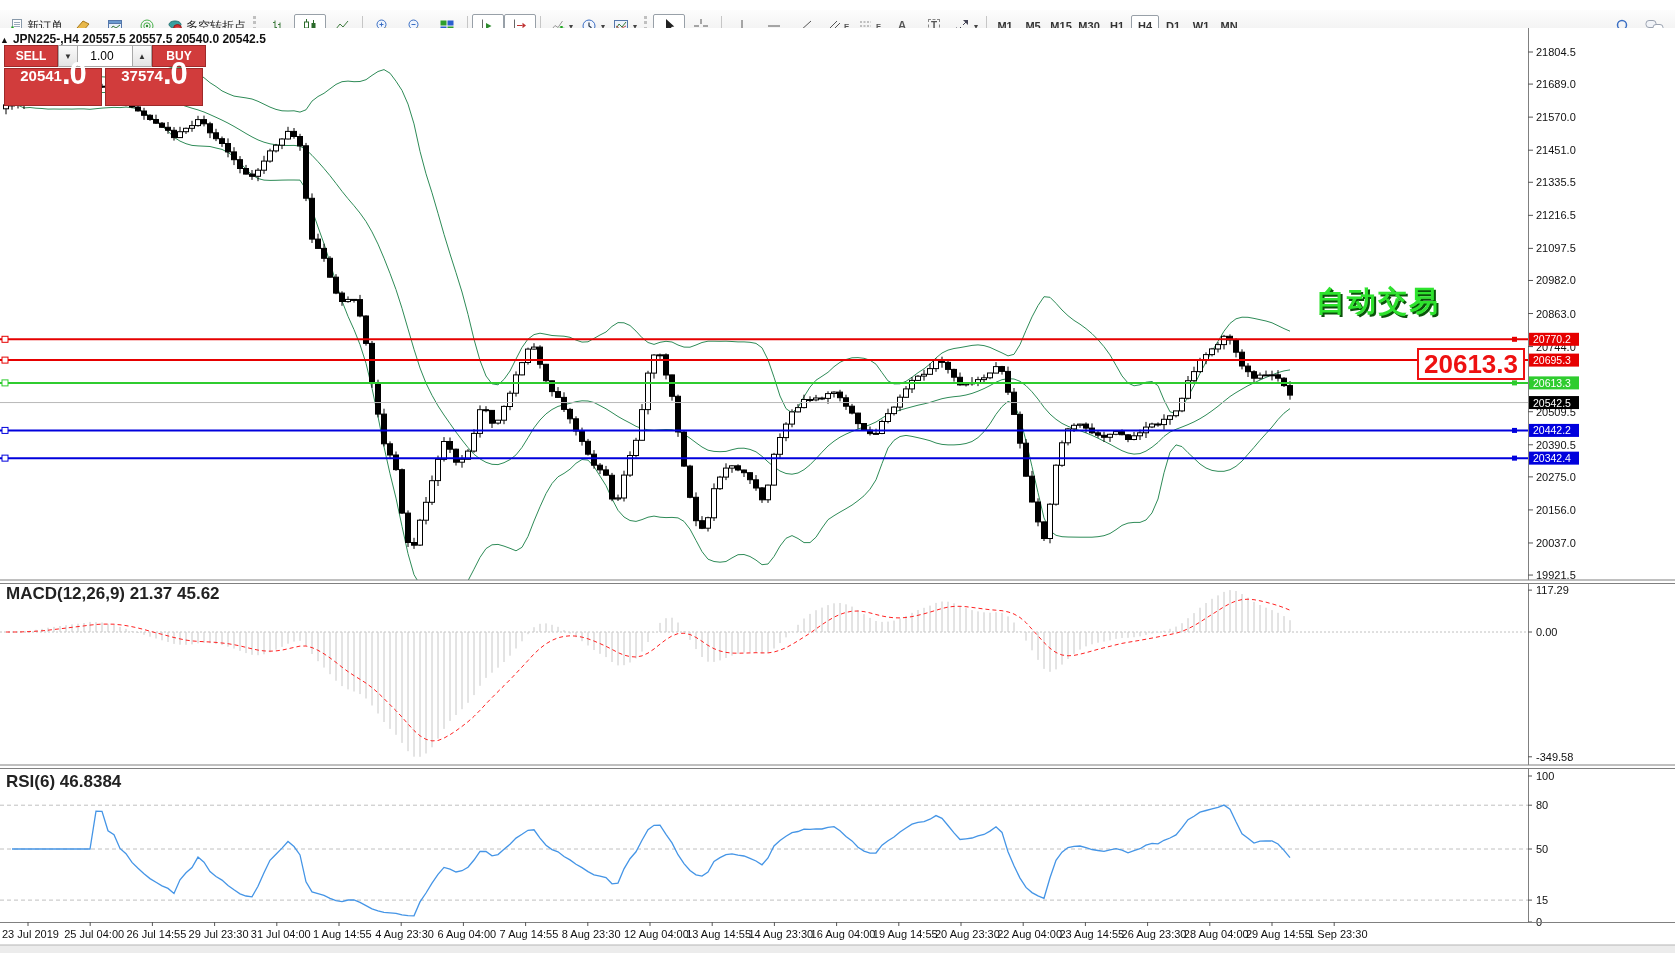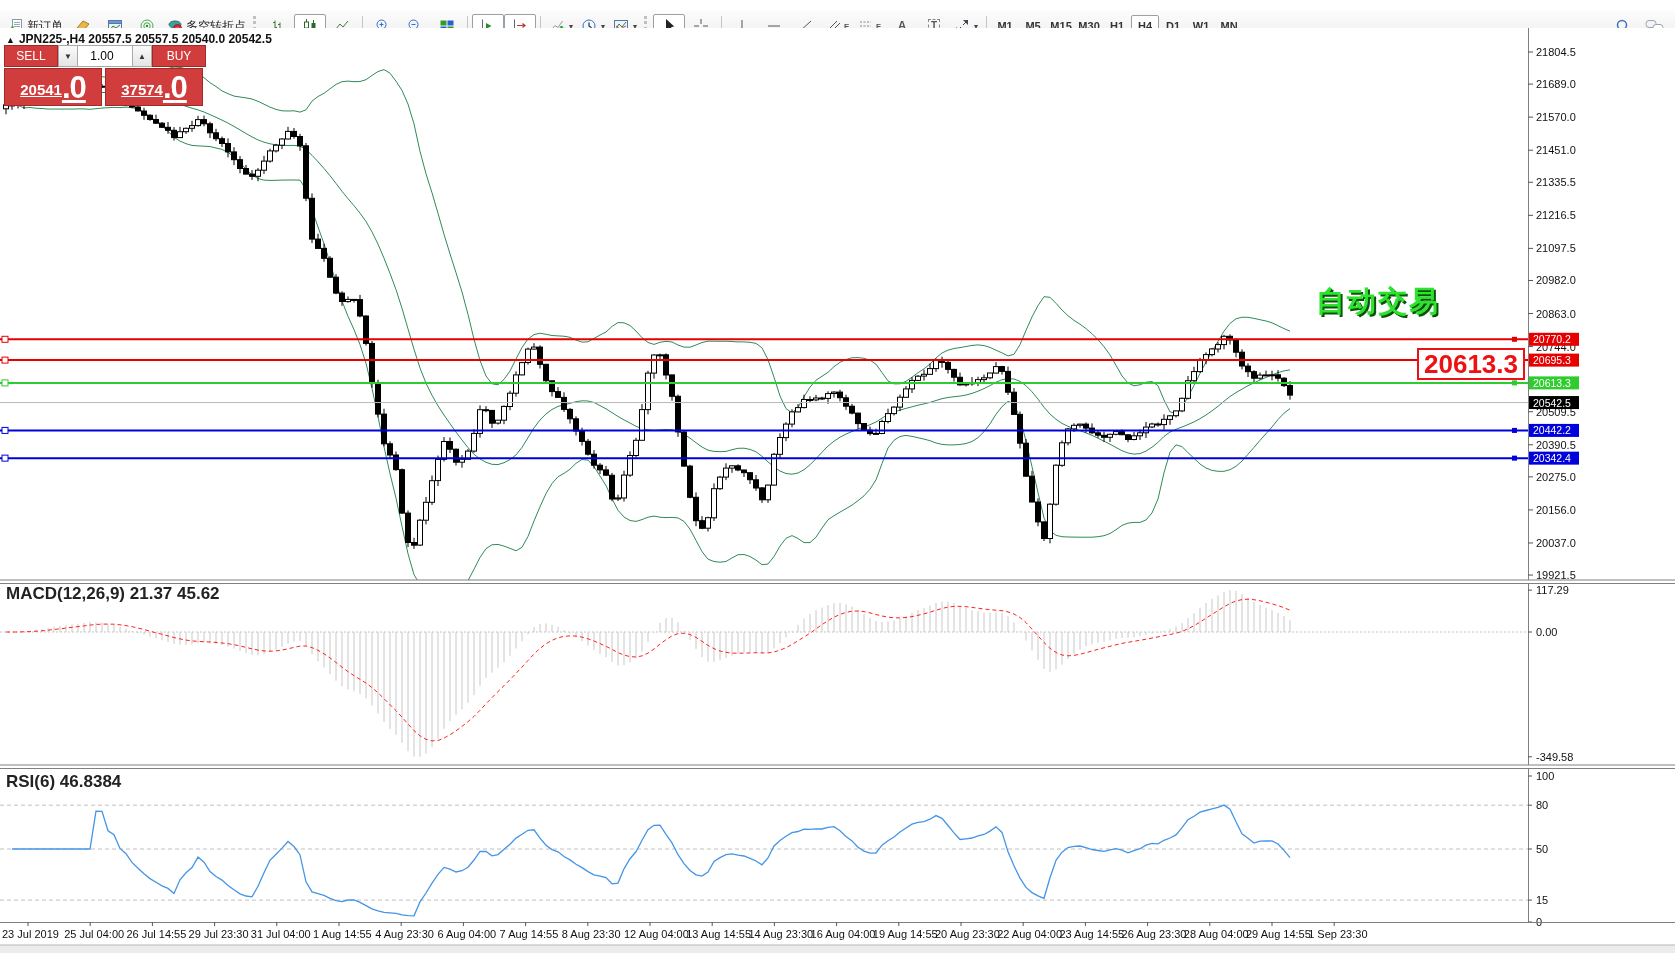--- a/index.html
+++ b/index.html
@@ -18,34 +18,34 @@
   .toolletter{font-size:12px;font-weight:bold;color:#555;}
   .tbox{border:1px dashed #888;padding:0 2px;font-size:10px;font-weight:bold;color:#555;line-height:12px;}
   .tfbtn{height:20px;min-width:26px;display:flex;align-items:center;justify-content:center;
     font-size:11px;font-weight:bold;color:#333;border:1px solid transparent;border-radius:2px;}
   .tfbtn.pressed{background:#fff;border-color:#98a0a8;}
   #tf-group{display:flex;align-items:flex-start;}
   #toolbar-right{margin-left:auto;display:flex;align-items:center;}
   
   #chart-wrap{position:absolute;left:0;top:28px;width:1675px;height:925px;background:#fff;}
   #cs{position:absolute;left:0;top:0;}
-  #symbol-header{position:absolute;left:6px;top:4px;font-size:12px;font-weight:bold;color:#111;z-index:5;}
+  #symbol-header{position:absolute;left:0;top:4px;font-size:12px;font-weight:bold;color:#111;z-index:5;}
   #symbol-header .mk{font-size:9px;margin-right:4px;color:#111;}
   
   #trade-panel{position:absolute;left:4px;top:17px;width:202px;z-index:6;}
   #tp-row1{display:flex;height:22px;}
   .redbox{background:#d13c3c;border:1px solid #9e2a2a;color:#fff;box-sizing:border-box;}
   #sell-btn,#buy-btn{width:54px;display:flex;align-items:center;justify-content:center;
-    font-size:12px;font-weight:normal;}
+    font-size:12px;font-weight:bold;}
   .stepbtn{width:20px;background:linear-gradient(#fafafa,#e4e4e4);border:1px solid #a9a9a9;
     display:flex;align-items:center;justify-content:center;font-size:8px;color:#333;box-sizing:border-box;}
   #vol-input{width:54px;border:1px solid #a9a9a9;border-left:none;border-right:none;
     text-align:center;padding-right:8px;font-size:12px;font-family:"Liberation Sans",sans-serif;box-sizing:border-box;}
   #tp-row2{display:flex;margin-top:1px;gap:3px;}
-  .bigpx{width:98px;height:38px;display:flex;align-items:flex-end;justify-content:center;padding-bottom:2px;box-sizing:border-box;text-decoration:underline;}
+  .bigpx{width:98px;height:38px;display:flex;align-items:flex-end;justify-content:center;padding-bottom:16px;box-sizing:border-box;}
   .px-main{font-size:15px;font-weight:bold;line-height:26px;}
   .px-big{font-size:31px;font-weight:bold;line-height:31px;letter-spacing:-1px;}
   
   .pane-label{position:absolute;font-size:17px;color:#222;z-index:4;font-weight:bold;}
   
   #turn-note{position:absolute;left:1316px;top:254px;font-size:29px;font-weight:bold;color:#2ee32e;
     text-shadow:2px 2px 0 #0b520b;letter-spacing:2px;z-index:4;white-space:nowrap;}
   #big-price{position:absolute;left:1417px;top:320px;border:2px solid #ee1111;background:#fff;
     color:#ee1111;font-size:26px;font-weight:bold;padding:0 5px;line-height:28px;z-index:4;}
   .icon{display:inline-block;}

